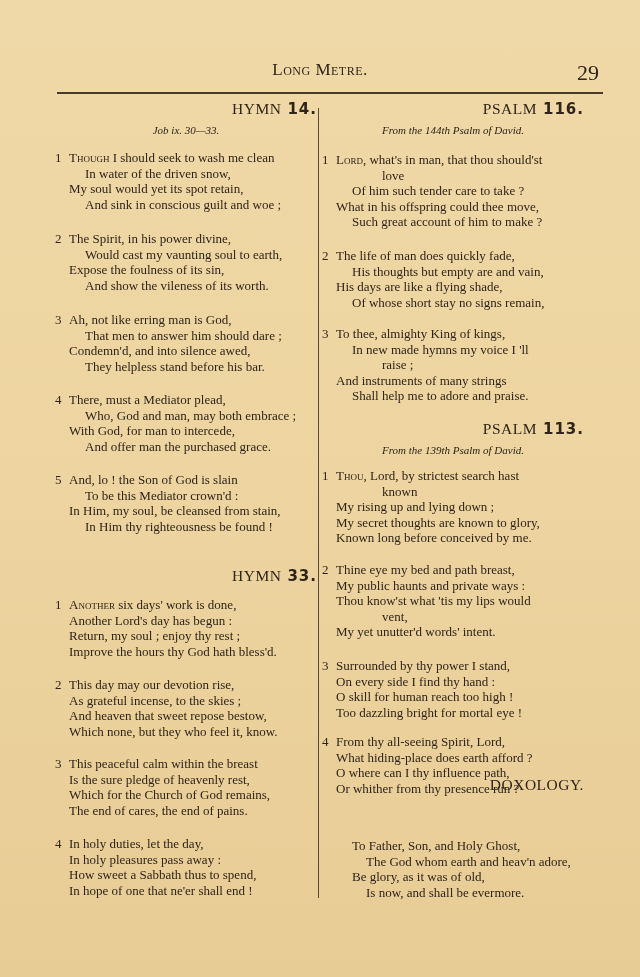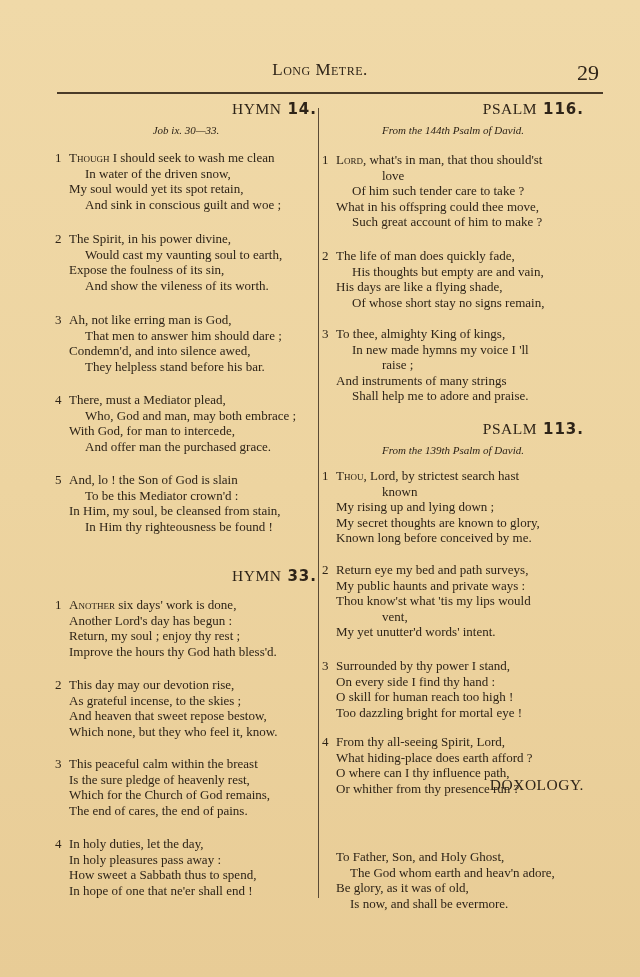--- a/index.html
+++ b/index.html
@@ -159,21 +159,21 @@
     <div class="stanza" style="position:absolute;top:368px;left:0;">
       <span class="n">1</span>
       <span class="line l1"><span class="sc">Thou,</span> <span>Lord, by strictest search hast</span></span>
       <span class="line cont">known</span>
       <span class="line l3">My rising up and lying down ;</span>
       <span class="line l3">My secret thoughts are known to glory,</span>
       <span class="line l3">Known long before conceived by me.</span>
     </div>
     <div class="stanza" style="position:absolute;top:462px;left:0;">
       <span class="n">2</span>
-      <span class="line l1">Return eye my bed and path surveys,</span>
+      <span class="line l1">Thine eye my bed and path breast,</span>
       <span class="line l3">My public haunts and private ways :</span>
       <span class="line l3">Thou know'st what 'tis my lips would</span>
       <span class="line cont">vent,</span>
       <span class="line l3">My yet unutter'd words' intent.</span>
     </div>
     <div class="stanza" style="position:absolute;top:558px;left:0;">
       <span class="n">3</span>
       <span class="line l1">Surrounded by thy power I stand,</span>
       <span class="line l3">On every side I find thy hand :</span>
       <span class="line l3">O skill for human reach too high !</span>
@@ -183,20 +183,20 @@
       <span class="n">4</span>
       <span class="line l1">From thy all-seeing Spirit, Lord,</span>
       <span class="line l3">What hiding-place does earth afford ?</span>
       <span class="line l3">O where can I thy influence path,</span>
       <span class="line l3">Or whither from thy presence run ?</span>
     </div>
 
     <div style="position:absolute;top:676px;left:0;width:262px;">
       <p class="title">DOXOLOGY.</p>
     </div>
-    <div class="stanza dox" style="position:absolute;top:738px;left:0;margin-top:11px;">
+    <div class="stanza dox" style="position:absolute;top:738px;left:16px;">
       <span class="line">To Father, Son, and Holy Ghost,</span>
       <span class="line in">The God whom earth and heav'n adore,</span>
       <span class="line">Be glory, as it was of old,</span>
       <span class="line in">Is now, and shall be evermore.</span>
     </div>
   </div>
 </div>
 
 </body></html>

